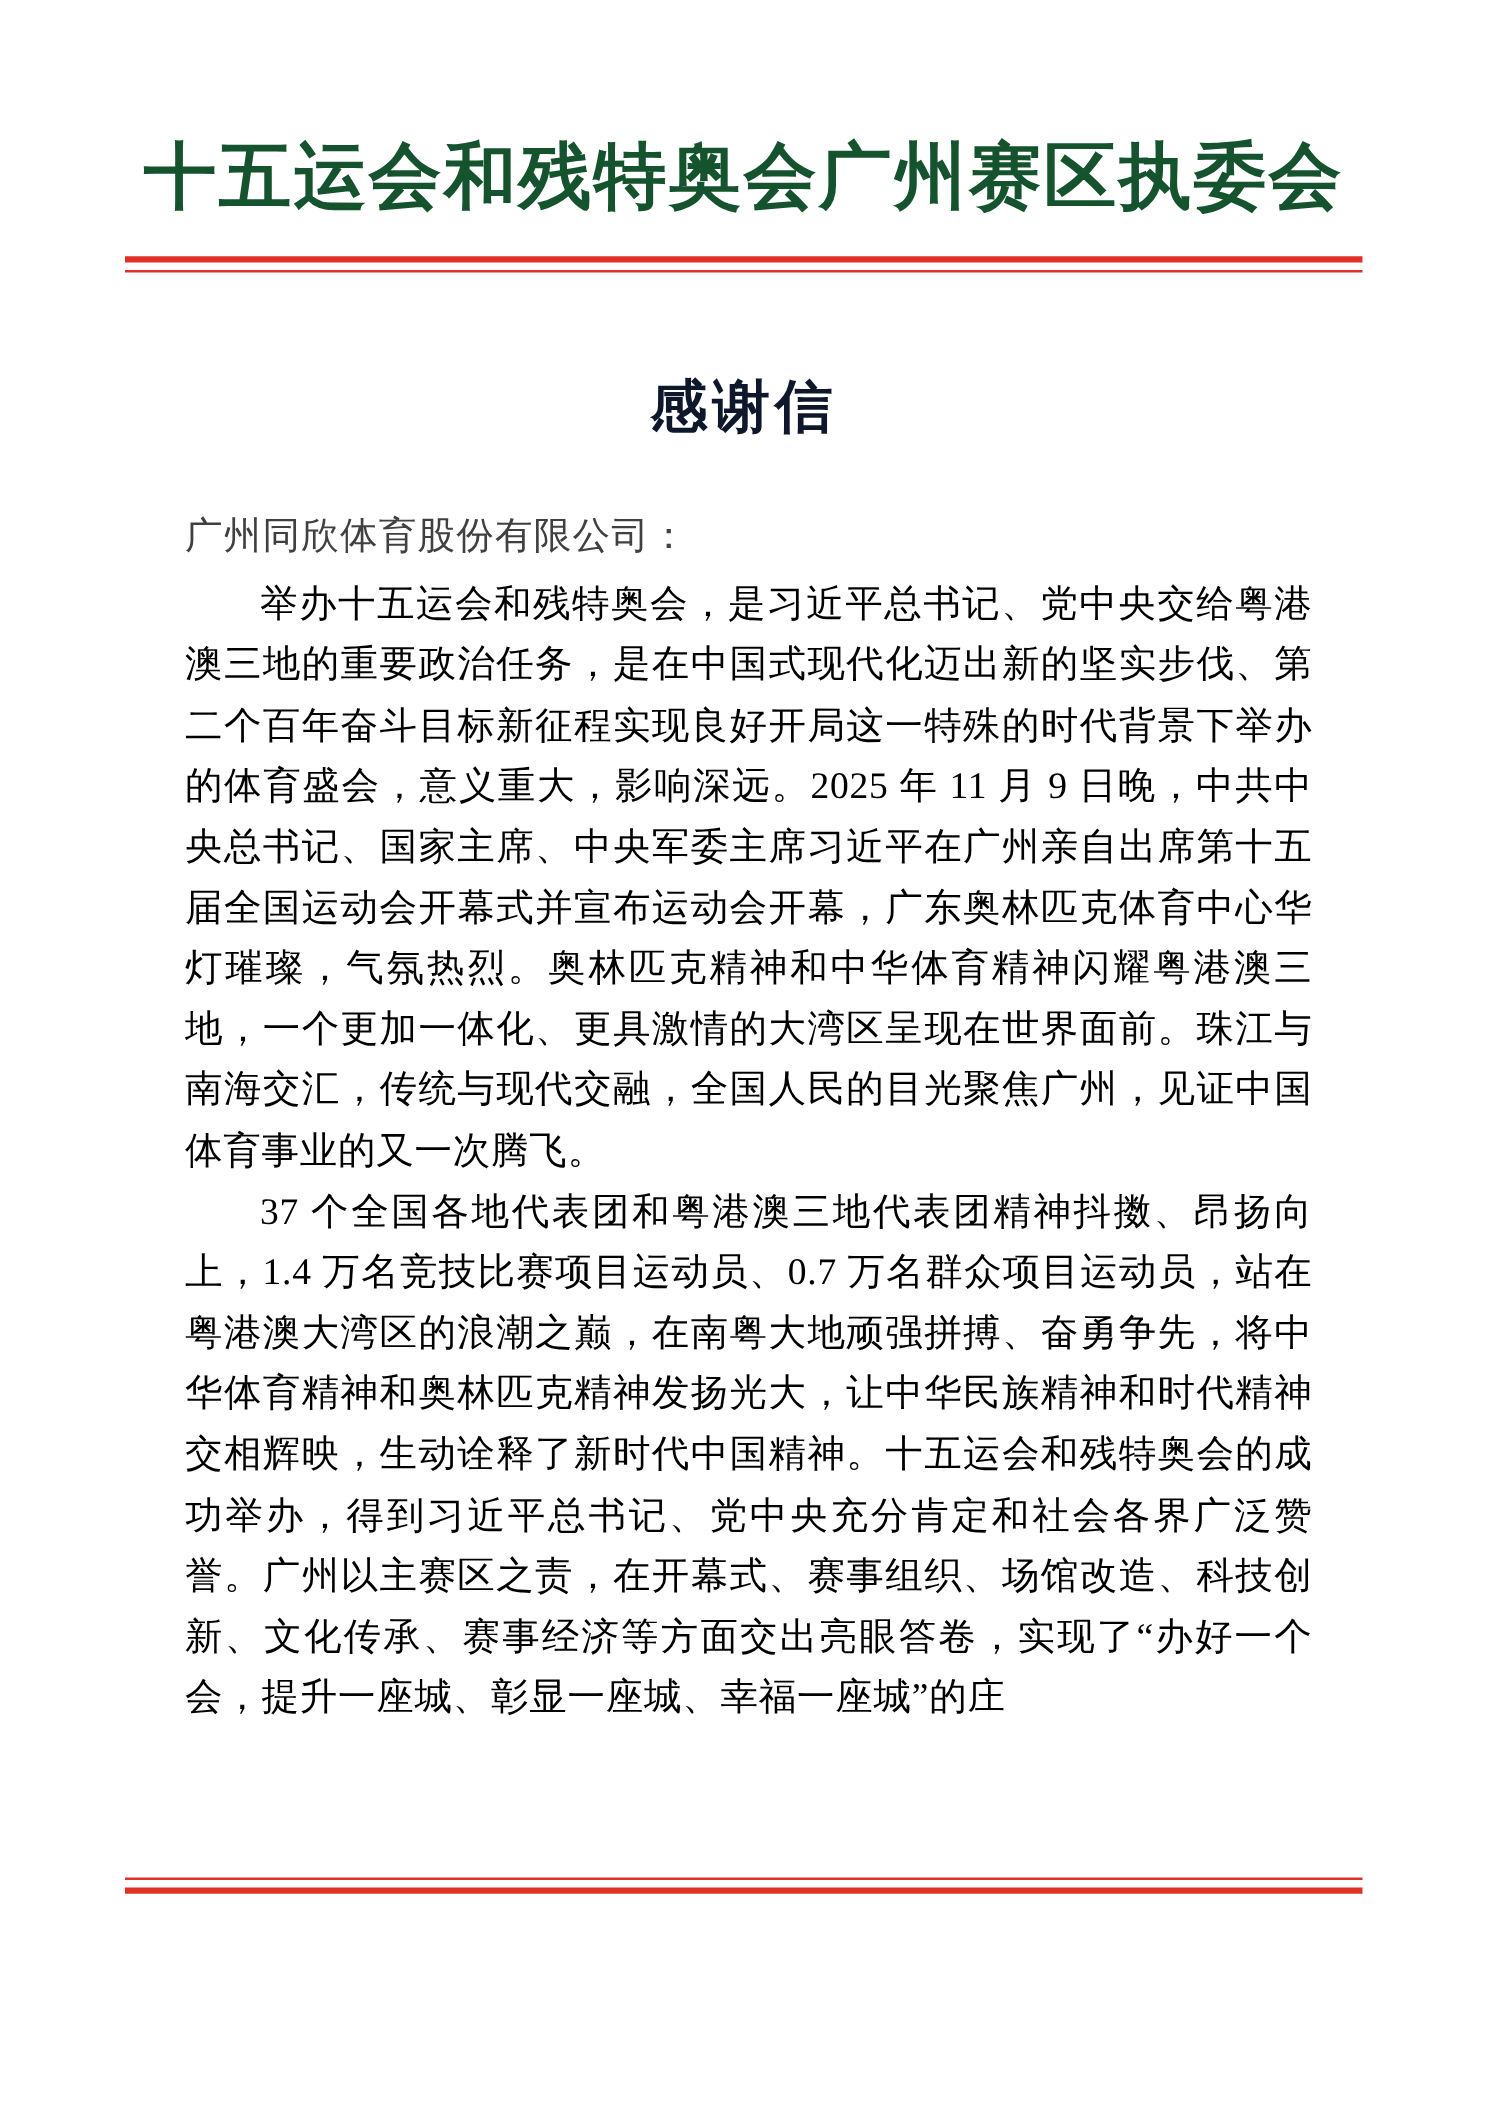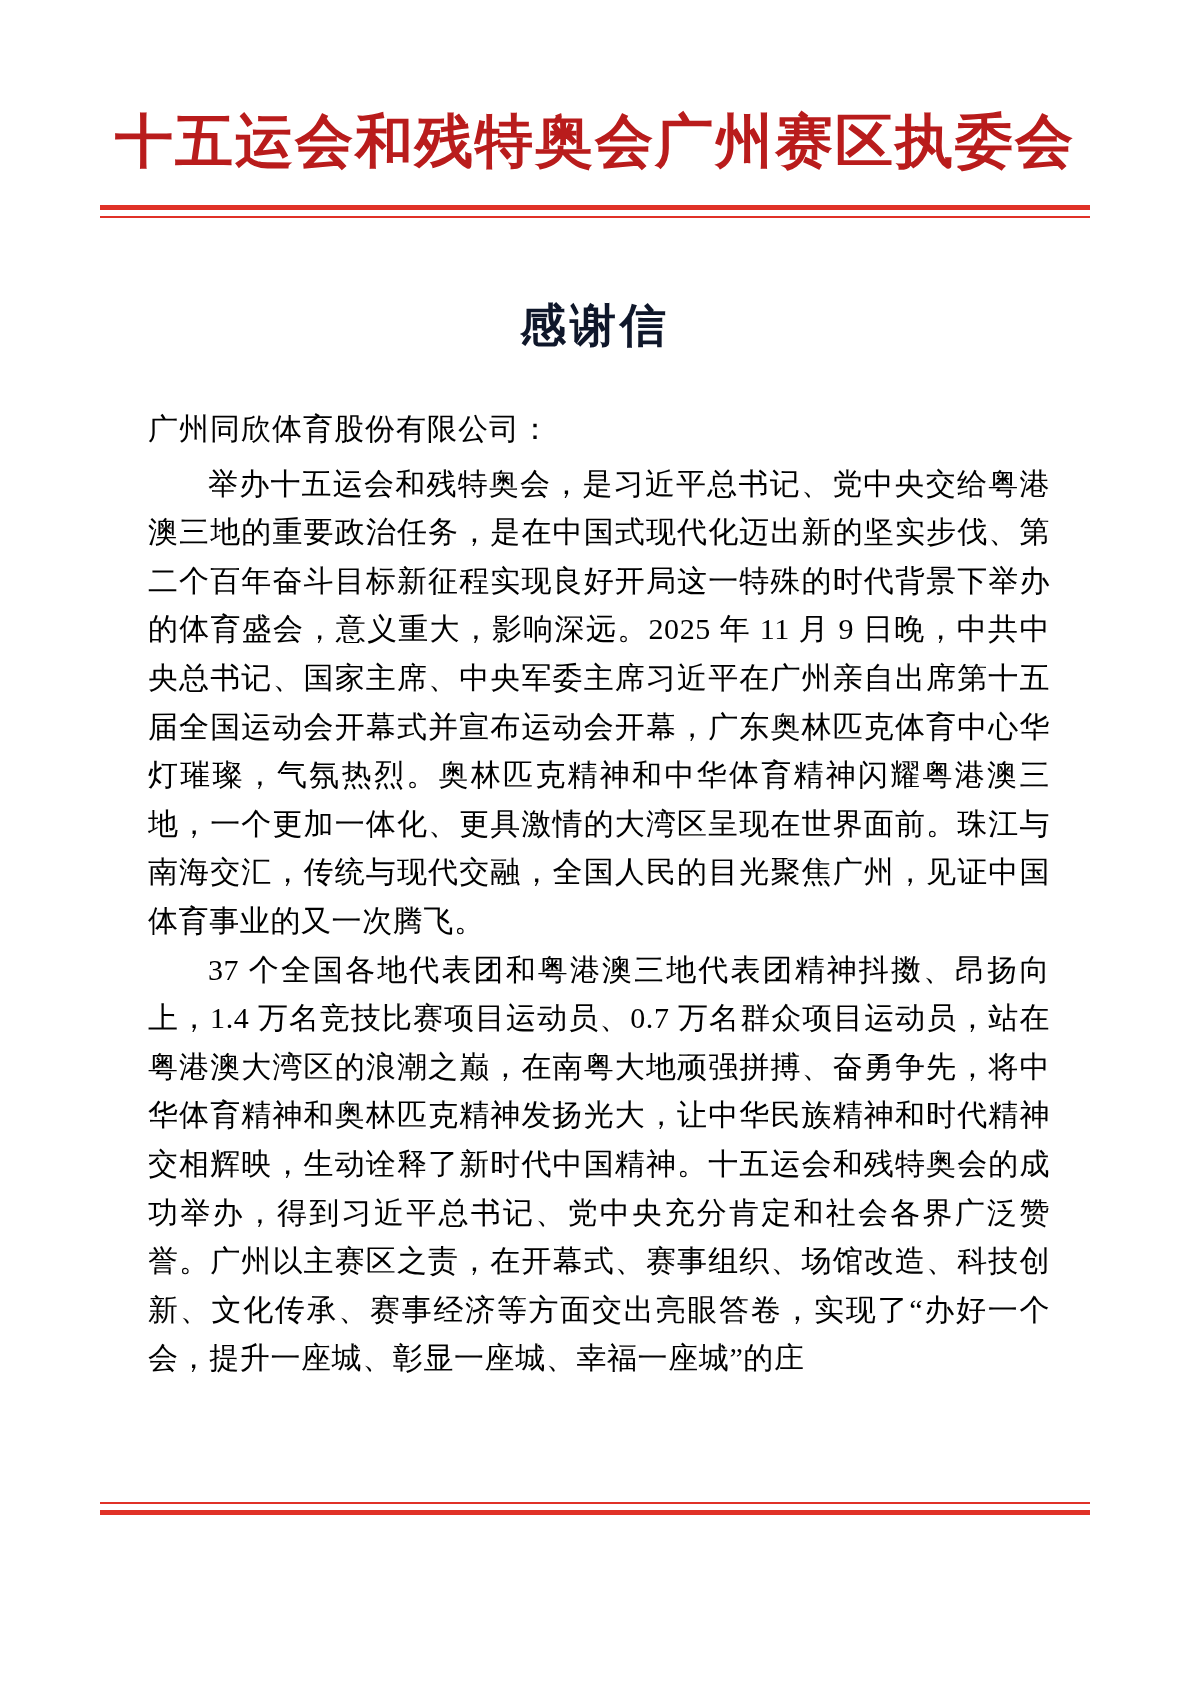--- a/index.html
+++ b/index.html
@@ -30,21 +30,21 @@
     right: 0;
     top: 110px;
     text-align: center;
   }
   .letterhead-title {
     font-family: "Liberation Serif", "DejaVu Serif", serif;
     font-weight: bold;
     font-size: 58px;
     line-height: 1.1;
     letter-spacing: 2px;
-    color: #b91c1c;
+    color: #14532d;
     white-space: nowrap;
   }
 
   .rule-group {
     position: absolute;
     left: 100px;
     right: 100px;
     top: 205px;
   }
   .rule-thick {
@@ -79,21 +79,21 @@
     position: absolute;
     left: 148px;
     right: 140px;
     top: 405px;
   }
   .salutation {
     font-size: 30px;
     line-height: 1.62;
     letter-spacing: 1px;
     margin: 0 0 6px 0;
-    color: #000000;
+    color: #404040;
   }
   .para {
     font-size: 30px;
     line-height: 1.62;
     letter-spacing: 0.6px;
     text-align: justify;
     text-justify: inter-character;
     text-indent: 2em;
     margin: 0;
     color: #000000;

